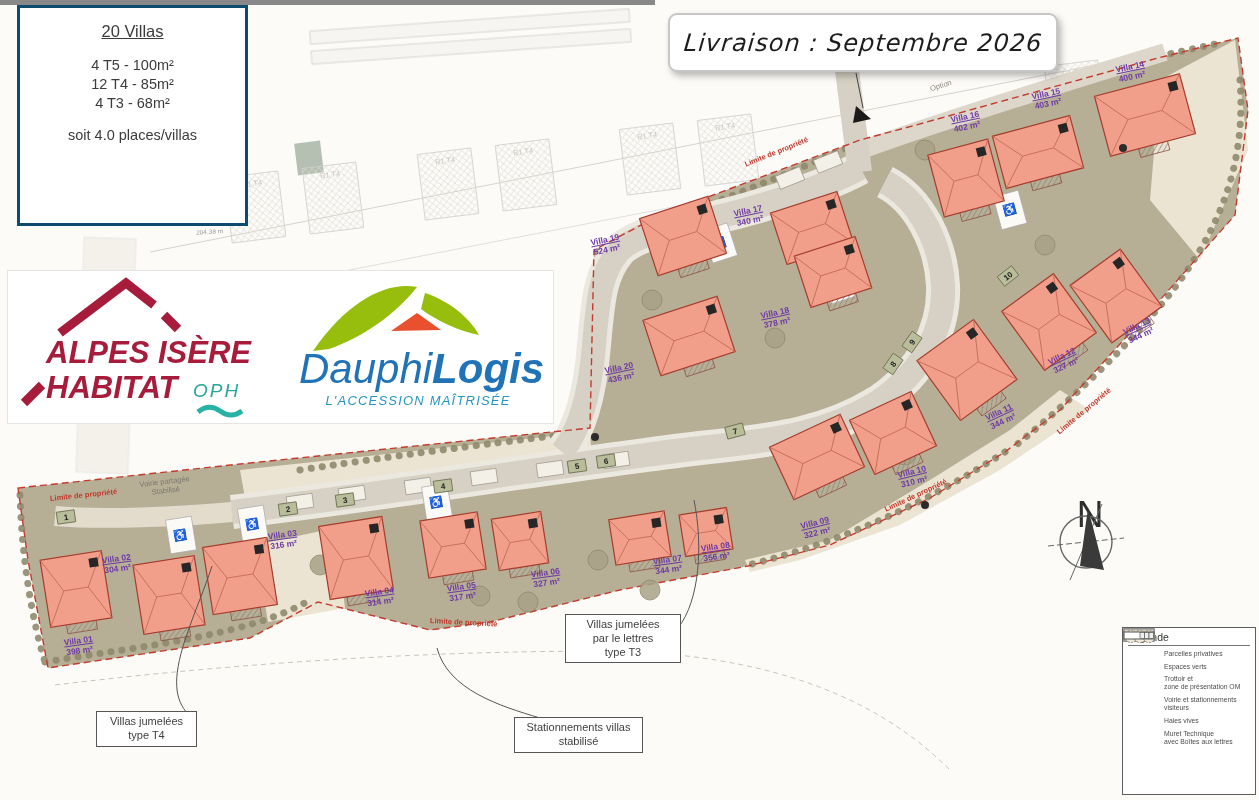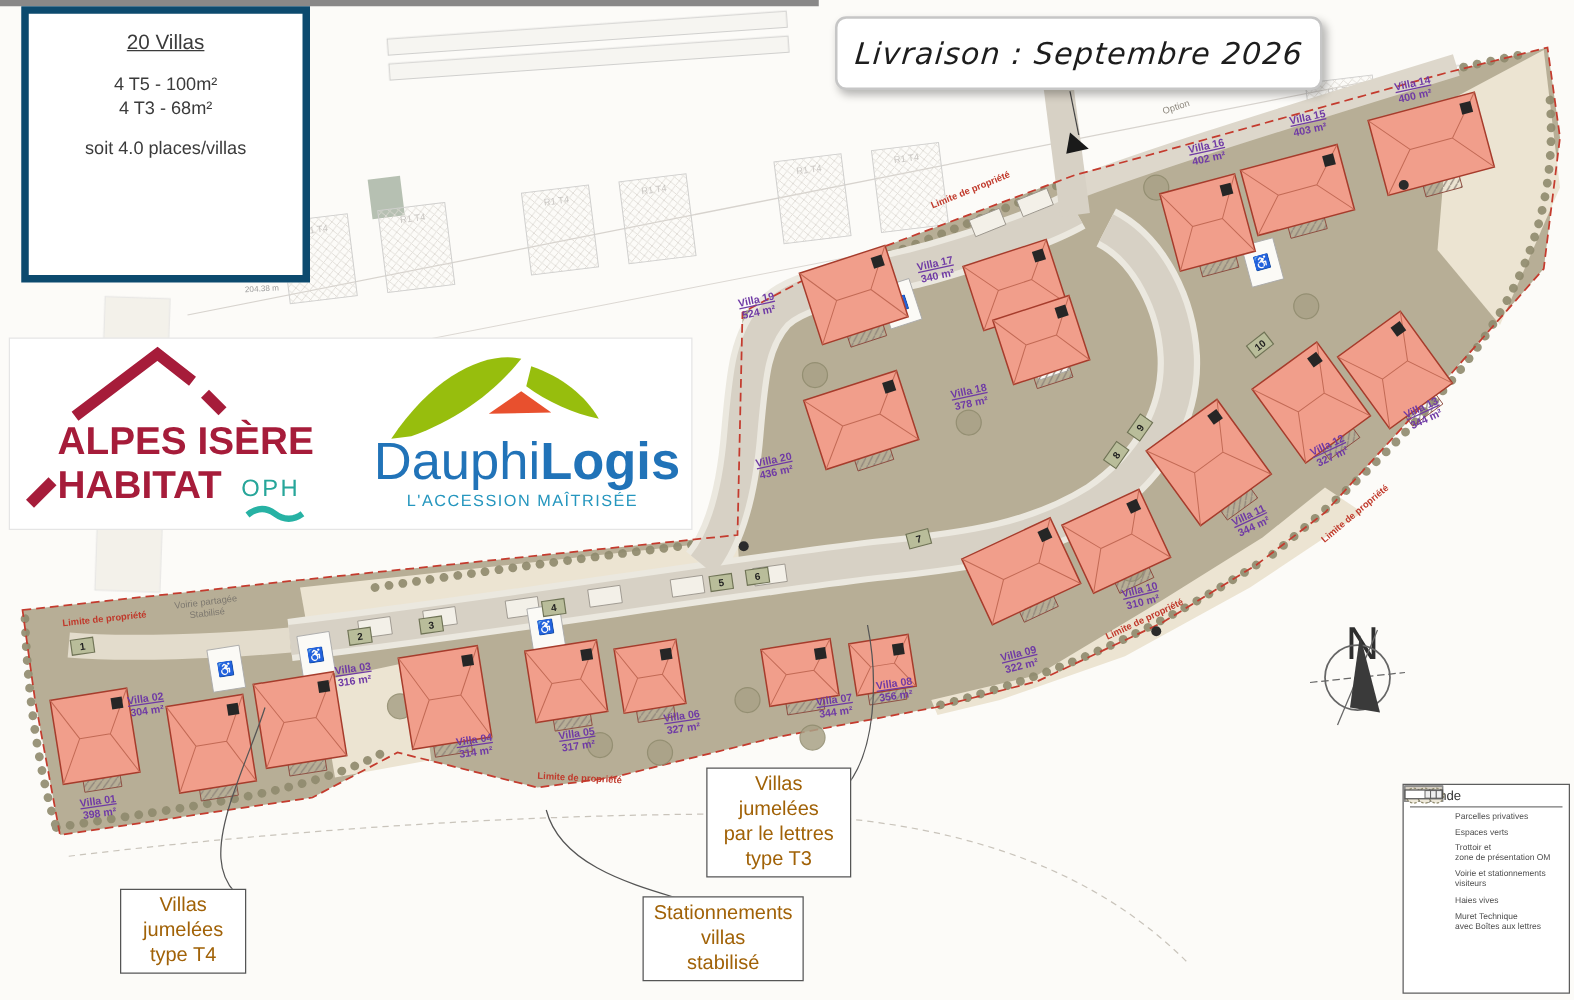--- a/index.html
+++ b/index.html
@@ -3,48 +3,48 @@
 <meta charset="utf-8">
 <style>
   html,body{margin:0;padding:0;background:#ffffff;}
   .stage{position:relative;width:1259px;height:800px;overflow:hidden;
          background:#fcfbf8;font-family:"Liberation Sans",sans-serif;}
   .stage svg{position:absolute;left:0;top:0;}
   .ov{position:absolute;box-sizing:border-box;}
 
   
   .info-box{left:17px;top:5px;width:231px;height:221px;background:#ffffff;
-    border:6px solid #0c4a6e;text-align:center;color:#3b3b3b;
+    border:3px solid #0c4a6e;text-align:center;color:#3b3b3b;
     font-size:14.5px;line-height:1.32;padding-top:13px;}
   .info-box .title{font-size:16.5px;text-decoration:underline;margin-bottom:13px;}
   .info-box .grp{margin-bottom:13px;margin-top:13px;}
 
   
   .banner{left:668px;top:13px;width:390px;height:59px;background:#ffffff;
     border:2px solid #c6c6c6;border-radius:9px;box-shadow:3px 4px 7px rgba(0,0,0,.28);
     display:flex;align-items:center;justify-content:center;}
   .banner span{font-family:"DejaVu Sans",sans-serif;font-style:italic;
     font-size:24px;color:#1d1d1d;letter-spacing:1px;transform:skewX(-5deg);}
 
   
   .logo-panel{left:8px;top:271px;width:545px;height:152px;background:#ffffff;
-    box-shadow:0 0 0 1px #e5e5e5;}
+    box-shadow:0 0 0 1px #e5e5e5;font-style:italic;}
 
   
   .legend{left:1122px;top:627px;width:134px;height:168px;background:#ffffff;
     border:1px solid #5d5d5d;padding:3px 5px;}
   .legend .lg-title{font-size:10.5px;color:#333;border-bottom:1px solid #777;
     padding-bottom:2px;margin-bottom:4px;}
   .lg-row{display:flex;align-items:center;margin-bottom:4.5px;}
   .lg-ic{flex:0 0 36px;}
   .lg-tx{font-size:6.8px;color:#4d4d4d;line-height:1.2;}
 
   
-  .callout{background:#ffffff;border:1px solid #555;color:#a16207;text-align:center;
-    font-size:16px;line-height:1.25;padding:3px 5px;}
+  .callout{background:#ffffff;border:1px solid #555;color:#404040;text-align:center;
+    font-size:11px;line-height:1.25;padding:3px 5px;}
   .co-t3{left:565px;top:614px;width:116px;}
   .co-t4{left:96px;top:711px;width:101px;}
   .co-st{left:514px;top:717px;width:129px;}
 
   
   .north{left:1040px;top:496px;width:100px;height:125px;text-align:center;color:#2e2e2e;}
   .north .nl{font-size:37px;line-height:1;}
 
   
   .vlabel{position:absolute;color:#6f3aa5;font-size:8.5px;font-weight:bold;
@@ -393,20 +393,21 @@
       <path d="M188,714 C175,700 172,680 185,640 C195,610 205,588 212,566"></path>
       <path d="M678,628 C700,600 703,545 694,500"></path>
       <path d="M540,718 C500,706 448,690 437,648"></path>
     </g>
   </svg>
 
   <div class="ov info-box">
     <div class="title">20 Villas</div>
     <div class="grp">
       <div>4 T5 - 100m²</div>
+      <div>12 T4 - 85m²</div>
       <div>4 T3 - 68m²</div>
     </div>
     <div class="grp">
       <div>soit 4.0 places/villas</div>
     </div>
   </div>
 
   <div class="ov banner">
     <span>Livraison : Septembre 2026</span>
   </div>

